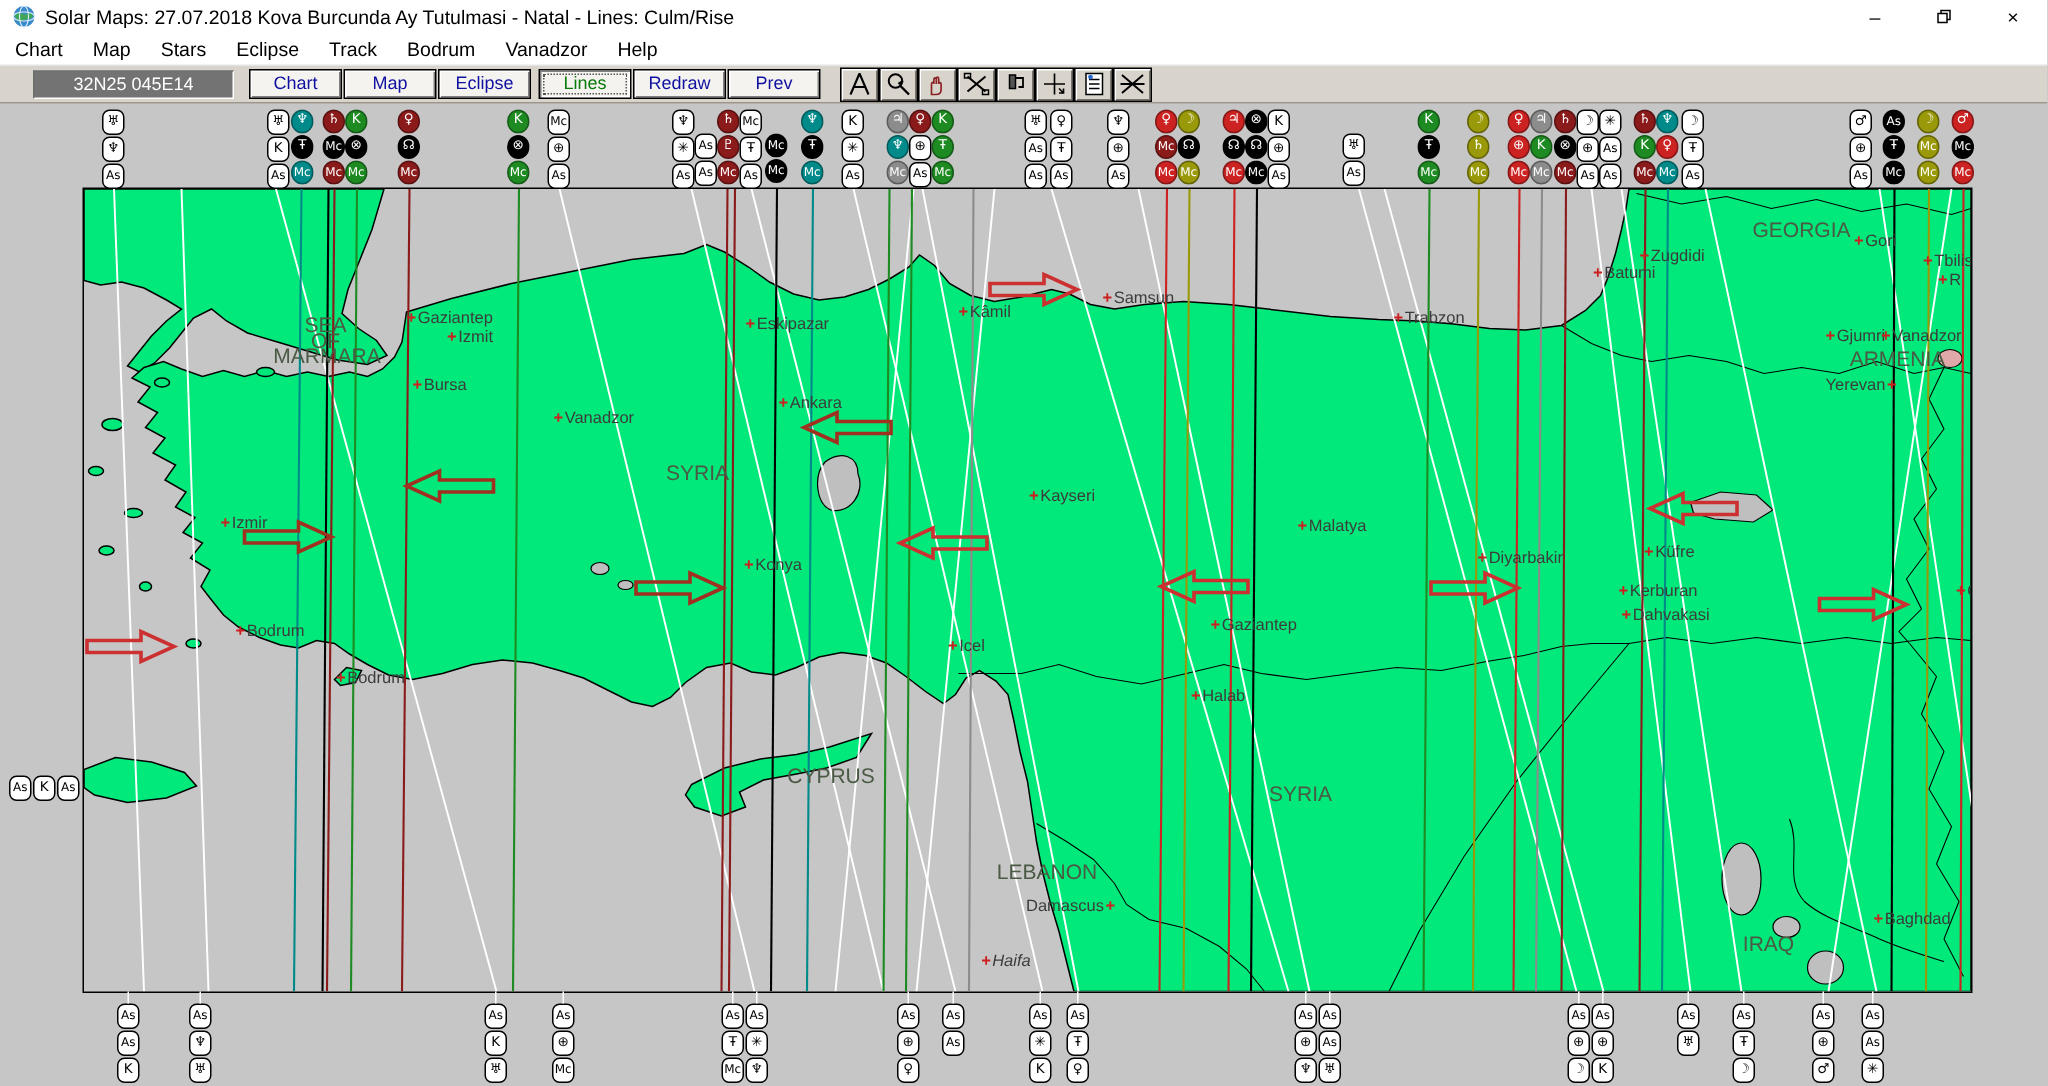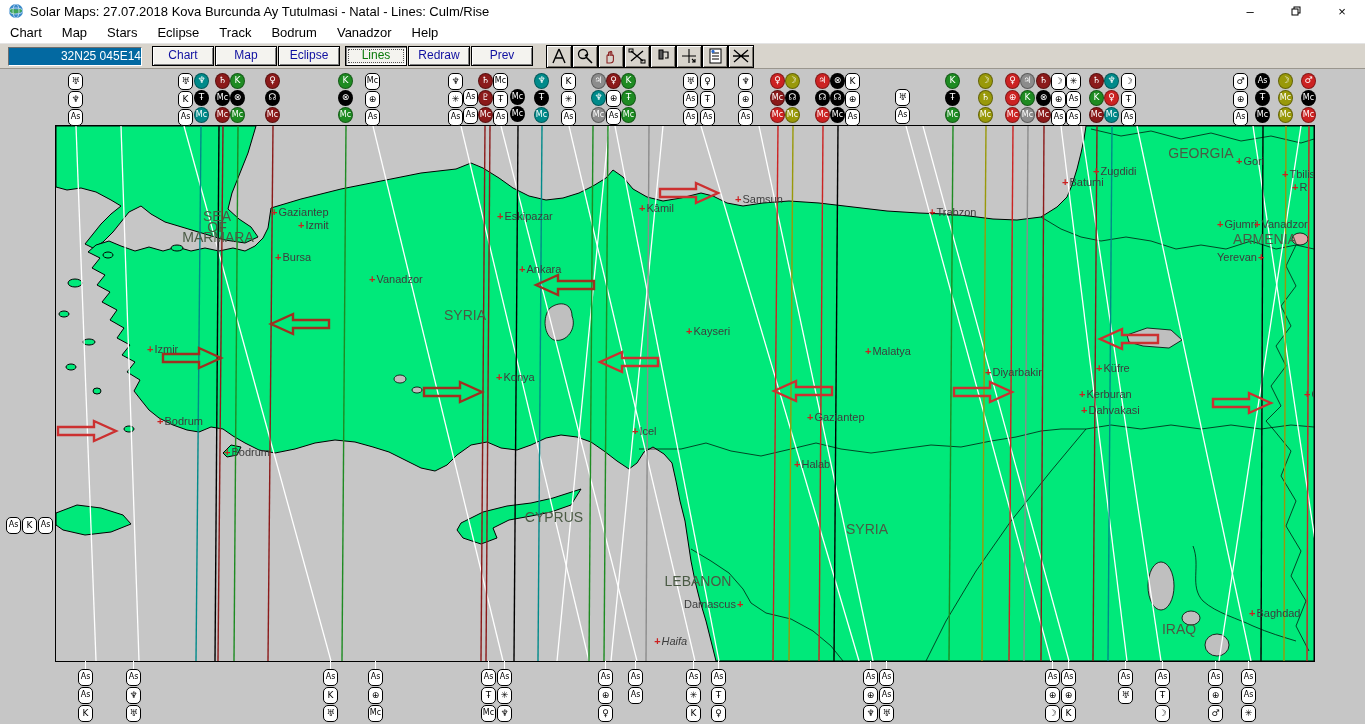--- a/index.html
+++ b/index.html
@@ -15,22 +15,22 @@
           font-size:13px;color:#000;cursor:default;}
 
   
   .menubar{position:absolute;left:0;top:22px;width:1365px;height:21px;background:#FFFFFF;
            display:flex;align-items:center;font-size:13px;border-bottom:1px solid #E4E4E4;}
   .mitem{padding:2px 10px;color:#000;}
 
   
   .toolbar{position:absolute;left:0;top:44px;width:1365px;height:24px;background:#D8D4CC;
            display:flex;align-items:center;border-bottom:1px solid #9A968E;}
-  .coordbox{width:132px;height:17px;margin-left:8px;background:#0369a1;color:#FFFFFF;
-            font-size:12px;text-align:right;line-height:17px;
+  .coordbox{width:132px;height:17px;margin-left:22px;background:#737373;color:#FFFFFF;
+            font-size:12px;text-align:center;line-height:17px;
             border-top:1px solid #6E6E6E;border-left:1px solid #6E6E6E;
             border-bottom:1px solid #FFFFFF;border-right:1px solid #FFFFFF;}
   .tbtns{display:flex;margin-left:10px;}
   .tbtn{min-width:44px;height:18px;margin-right:1px;padding:0 8px;background:#F4F3EF;
         color:#1010A0;font-size:12px;line-height:16px;text-align:center;
         border:1px solid #000;box-shadow:inset 1px 1px 0 #FFFFFF, inset -1px -1px 0 #808080;}
   .tbtn.lines{color:#0A7A0A;margin-left:4px;
         box-shadow:inset 1px 1px 0 #808080, inset -1px -1px 0 #FFFFFF;outline:1px dotted #555;outline-offset:-4px;}
   .iconbtns{display:flex;margin-left:12px;}
   .ibtn{width:24px;height:21px;background:#D8D4CC;border:1px solid #000;margin-right:0px;

